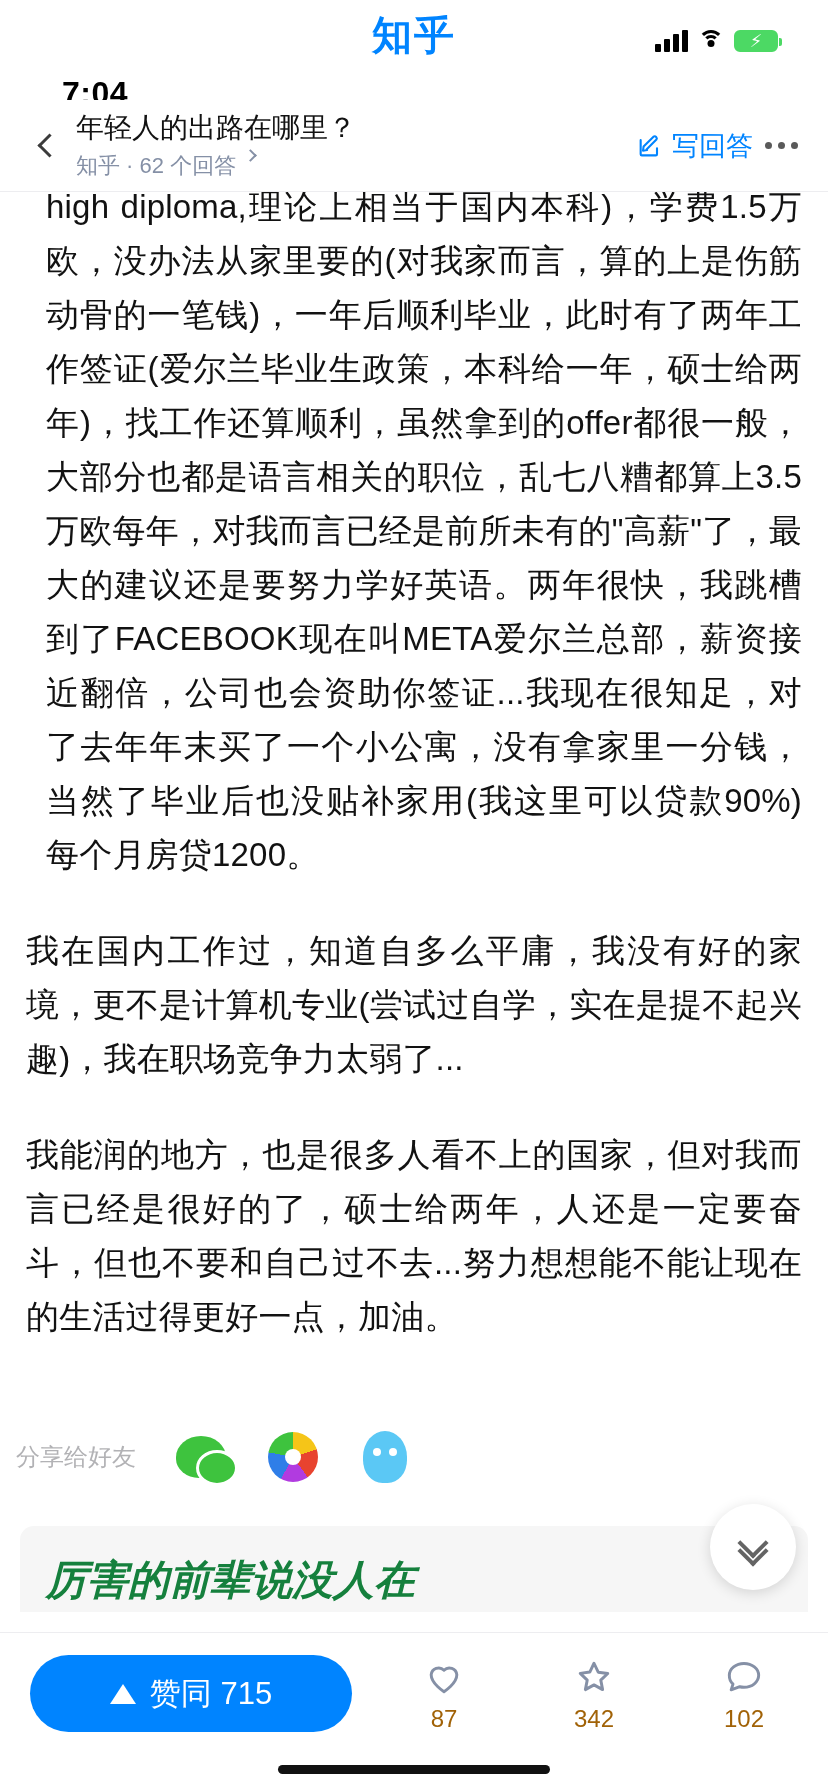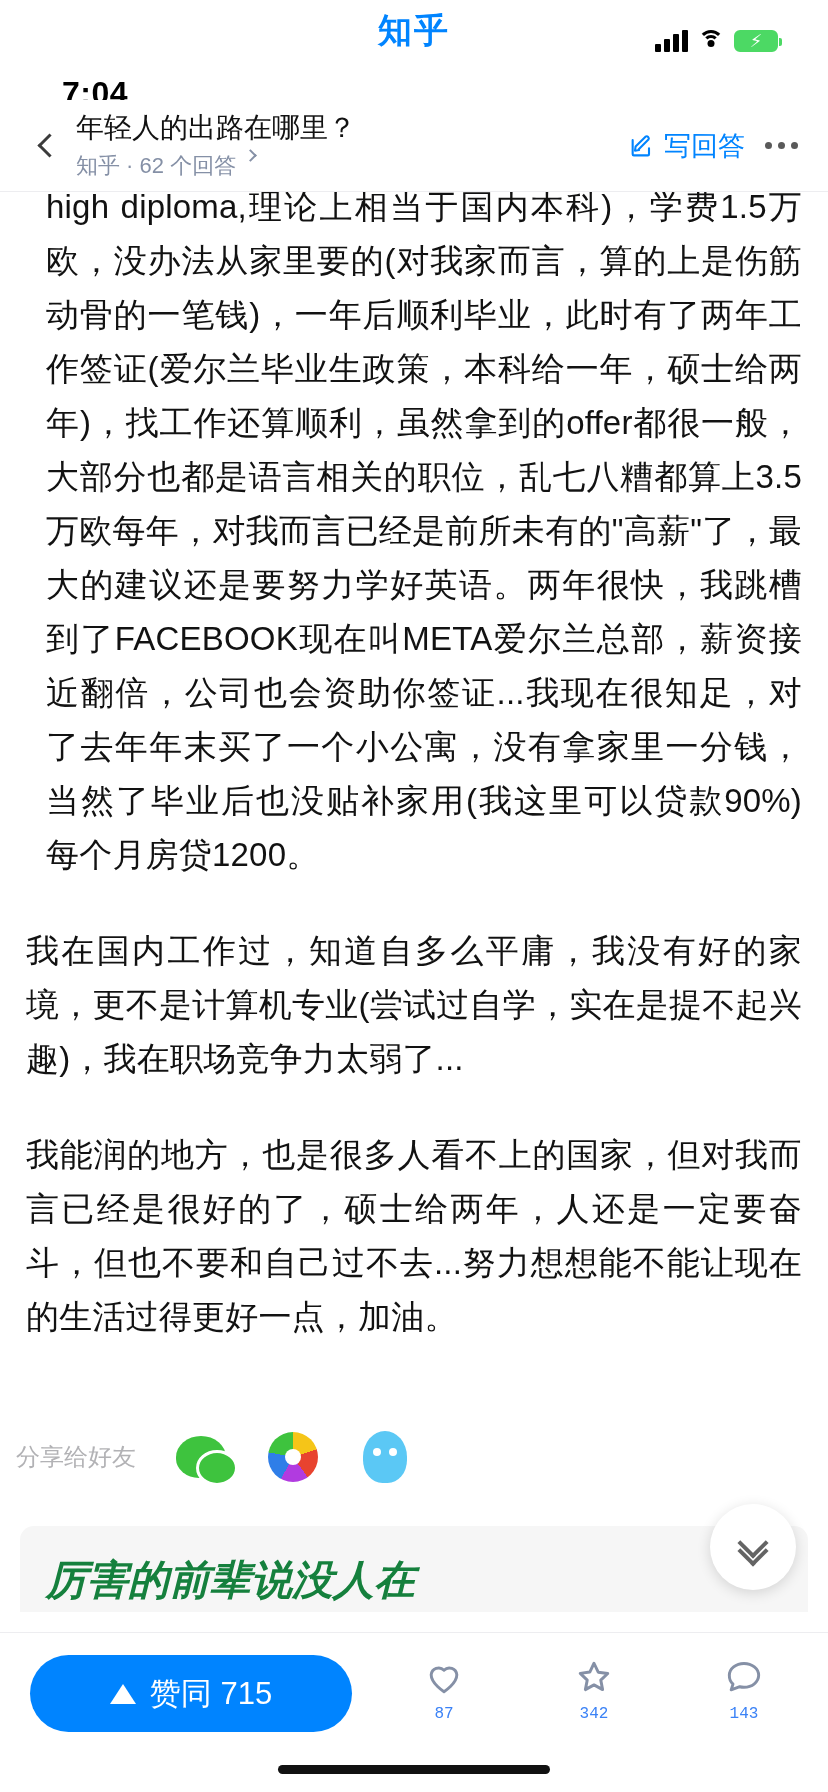--- a/index.html
+++ b/index.html
@@ -27,21 +27,21 @@
     font-weight: bold;
     color: #000;
     letter-spacing: 0.5px;
     margin-top: 47px;
   }
   .status-brand {
     position: absolute;
     left: 0; right: 0;
     top: 8px;
     text-align: center;
-    font-size: 34px;
+    font-size: 40px;
     font-weight: bold;
     color: #0084ff;
     letter-spacing: 2px;
   }
   .status-right {
     position: absolute;
     right: 50px;
     top: 30px;
     display: flex;
     align-items: center;
@@ -143,21 +143,21 @@
     margin-left: 10px;
   }
   .write-answer {
     display: flex;
     align-items: center;
     gap: 8px;
     color: #0084ff;
     font-size: 27px;
     font-weight: 500;
     flex: none;
-    margin-right: 18px;
+    margin-right: 10px;
   }
   .more-btn {
     display: flex;
     gap: 6px;
     align-items: center;
     flex: none;
     padding: 10px 2px;
   }
   .more-btn i {
     display: block;
@@ -332,23 +332,22 @@
     padding-right: 8px;
   }
   .action {
     display: flex;
     flex-direction: column;
     align-items: center;
     gap: 6px;
     width: 92px;
   }
   .action .count {
-    font-size: 16px;
-    color: #3b82f6;
-    font-family: Liberation Mono, monospace;
+    font-size: 24px;
+    color: #a16207;
   }
   .action svg { display: block; }
 
   .home-indicator {
     position: absolute;
     left: 50%;
     transform: translateX(-50%);
     bottom: 18px;
     width: 272px;
     height: 9px;
@@ -450,17 +449,17 @@
     <div class="action">
       <svg width="44" height="44" viewBox="0 0 24 24" fill="none">
         <path d="M12 4.5l2.3 4.9 5.2.7-3.8 3.6 1 5.2-4.7-2.6-4.7 2.6 1-5.2L4.5 10l5.2-.7z" stroke="#8590a6" stroke-width="1.6" stroke-linejoin="round"></path>
       </svg>
       <span class="count">342</span>
     </div>
     <div class="action">
       <svg width="44" height="44" viewBox="0 0 24 24" fill="none">
         <path d="M12 4.6c4.4 0 8 2.9 8 6.5s-3.6 6.5-8 6.5c-.8 0-1.6-.1-2.3-.3L5 19l1-3.1A6.4 6.4 0 0 1 4 11.1C4 7.5 7.6 4.6 12 4.6z" stroke="#8590a6" stroke-width="1.6" stroke-linejoin="round"></path>
       </svg>
-      <span class="count">143</span>
+      <span class="count">102</span>
     </div>
   </div>
   <div class="home-indicator"></div>
 </div>
 
 </body></html>

